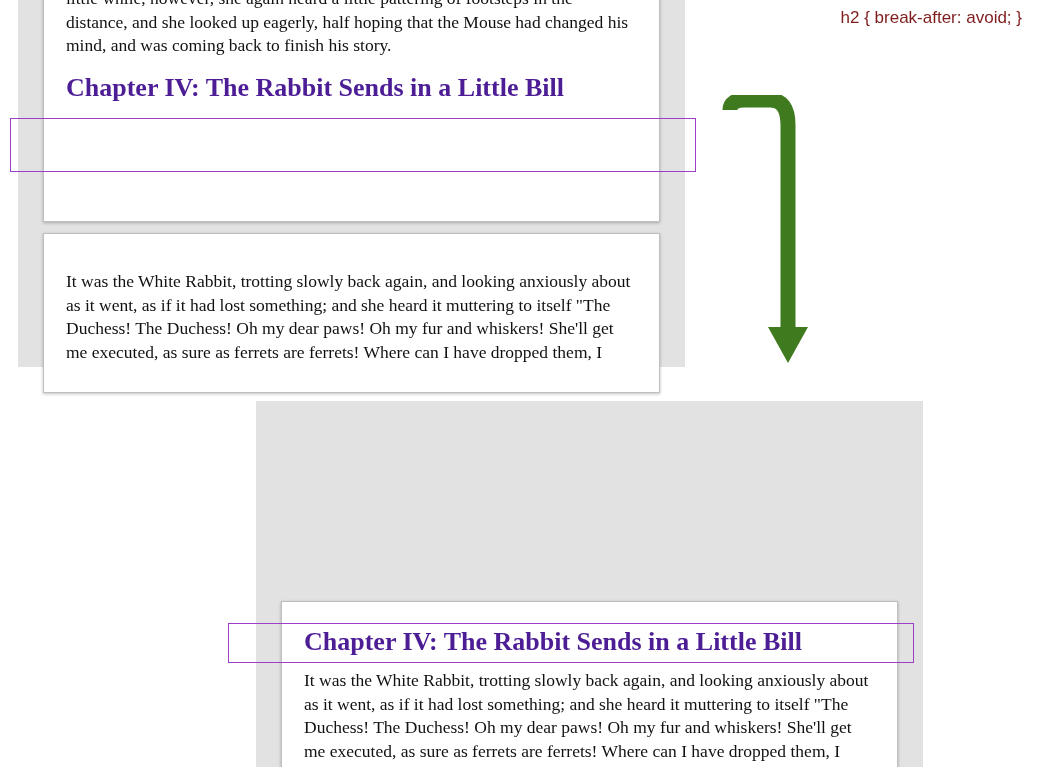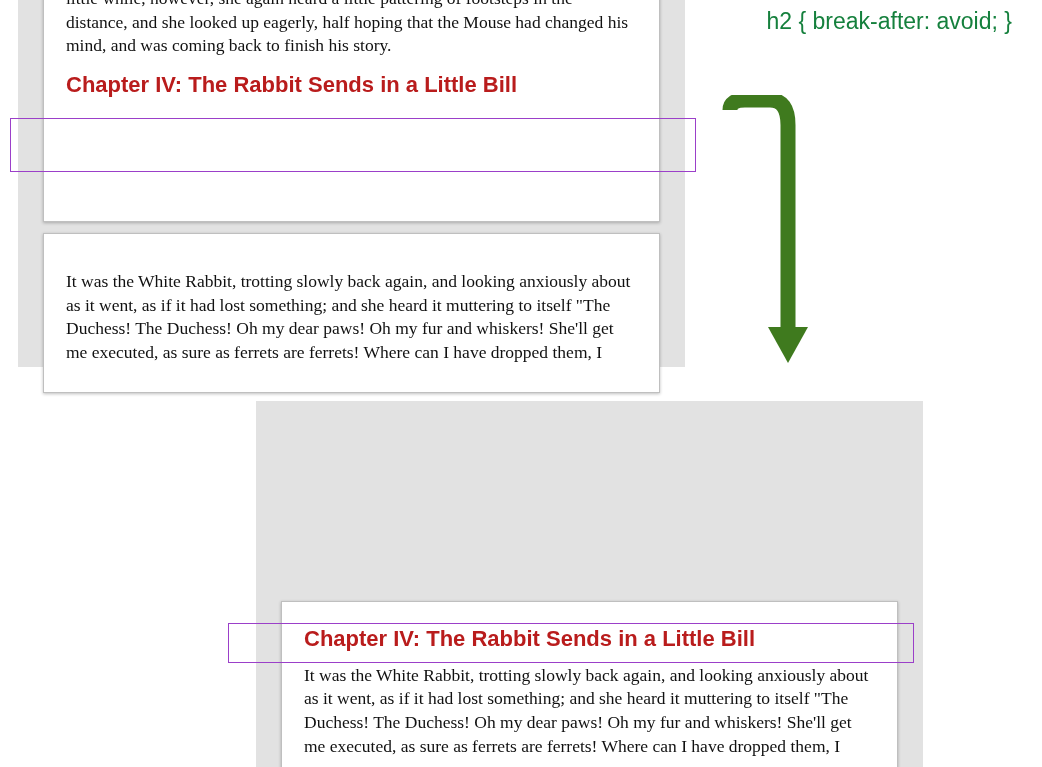--- a/index.html
+++ b/index.html
@@ -7,48 +7,48 @@
       background: #ffffff;
       font-family: Georgia, 'Times New Roman', serif;
       width: 1042px;
       height: 767px;
       position: relative;
       overflow: hidden;
     }
     .code-label {
       position: absolute;
       top: 8px;
-      right: 30px;
+      right: 20px;
       font-family: Arial, Helvetica, sans-serif;
-      font-size: 23px;
-      color: #15803d;
+      font-size: 17px;
+      color: #7f1d1d;
     }
     .pageband {
       position: absolute;
       background: #e2e2e2;
     }
     .pagebox {
       position: absolute;
       background: #ffffff;
       border: 1px solid #bfbfbf;
       box-shadow: 0 1px 3px rgba(0,0,0,0.25);
       overflow: hidden;
     }
     .content {
       padding: 0 22px;
       font-size: 17.5px;
       line-height: 1.35;
       color: #111;
     }
     .heading {
       font-weight: bold;
-      font-size: 22px;
-      font-family: Liberation Sans, sans-serif;
+      font-size: 26px;
+      font-family: Liberation Serif, serif;
       margin: 12px 0 10px 0;
-      color: #b91c1c;
+      color: #4c1d95;
     }
     .para {
       margin: 6px 0;
     }
     .clip-top { margin-top: -14px; }
     .clip-top2 { margin-top: -16px; }
     .gap { height: 36px; }
     .highlight-box {
       position: absolute;
       border: 1.5px solid #9b3fc9;

